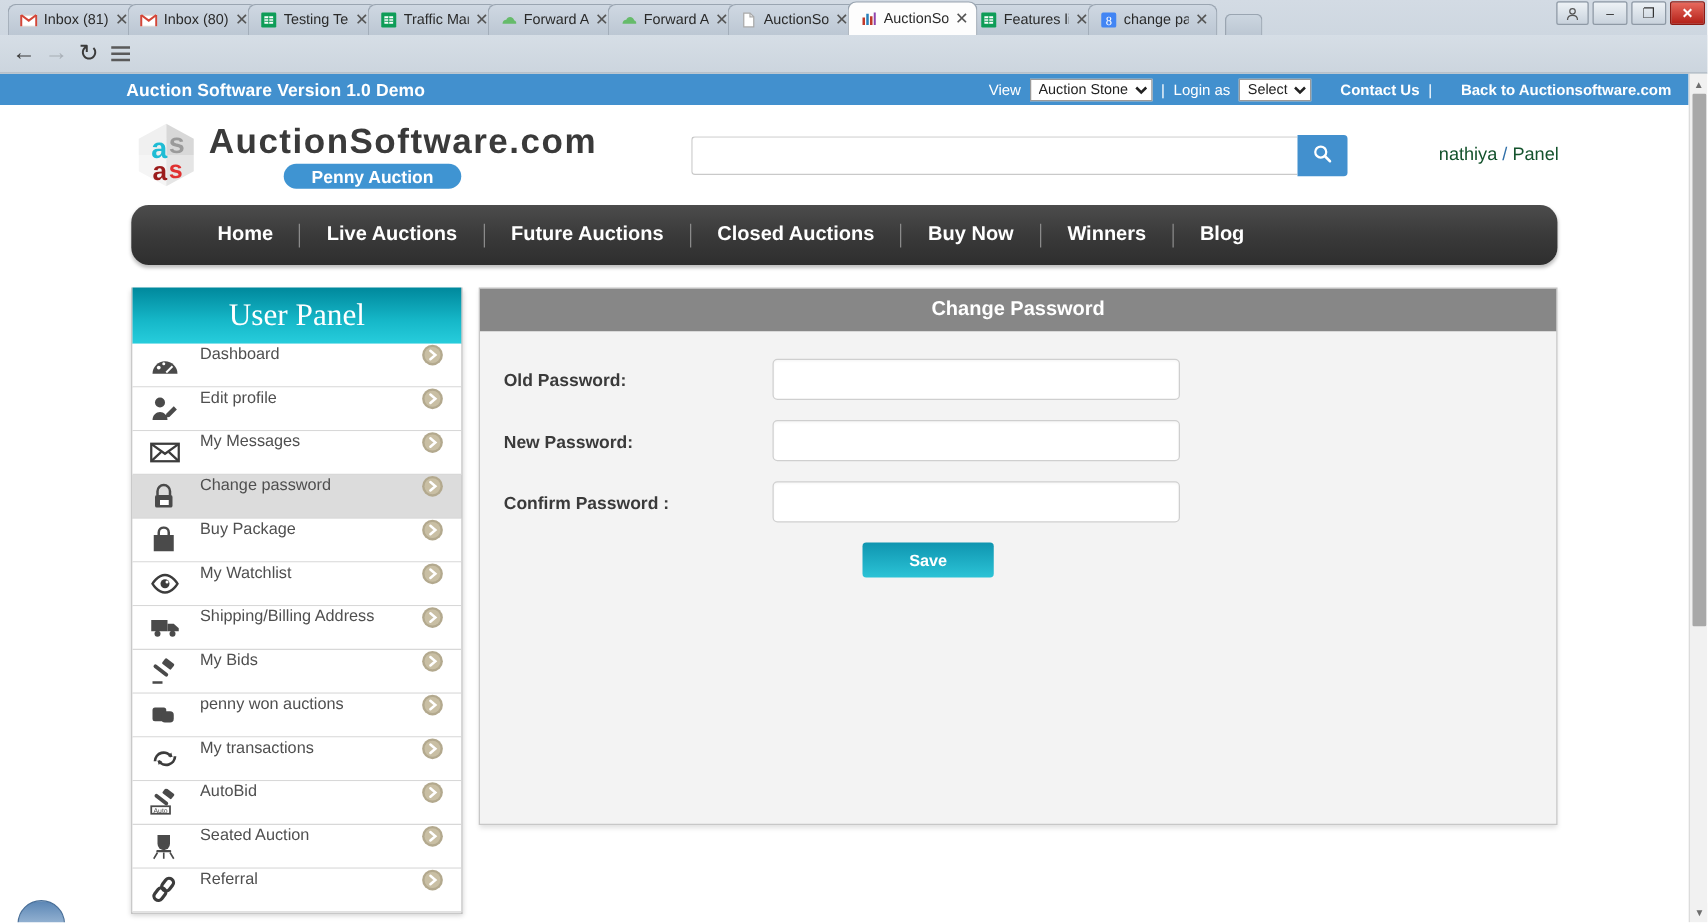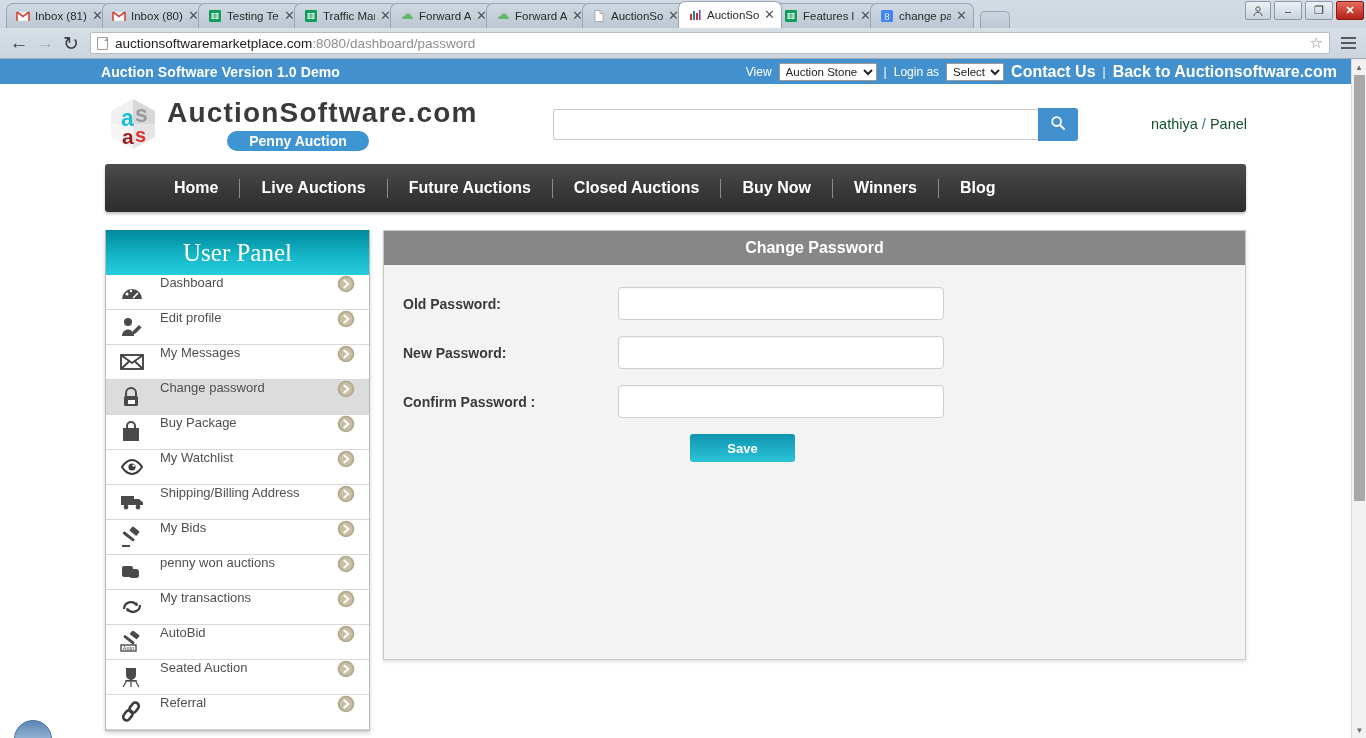--- a/index.html
+++ b/index.html
@@ -140,21 +140,21 @@
   .topbar .right {
     margin-left: auto; margin-right: 14px;
     display: flex; align-items: center; gap: 7px; font-size: 12px;
   }
   .topbar select {
     font-family: "Liberation Sans", sans-serif;
     font-size: 11.5px; height: 18px; padding: 0 2px;
     border: 1px solid #9a9a9a; background:#fff; color:#222;
   }
   .sep { color: #fff; }
-  .topbar a { color:#fff; text-decoration:none; font-weight:bold; font-size:16px;}
+  .topbar a { color:#fff; text-decoration:none; font-weight:bold; font-size:12px;margin-left:16px;}
 
   
   .header {
     height: 80px; background: #fff;
     display: flex; align-items: center; position: relative;
   }
   .logo-wrap { margin-left: 105px; display:flex; align-items:flex-start; }
   .logo-mark { width: 56px; height: 56px; position:relative; }
   .logo-text-wrap { margin-left: 6px; margin-top: 2px; }
   .logo-text {
@@ -187,21 +187,21 @@
     margin-left: auto; margin-right: 104px;
     font-size: 14.5px; color:#2f6fa8;
   }
   .userlinks a { color:#14532d; text-decoration:none; }
 
   
   .navwrap { padding: 0 105px 0 105px; }
   .nav {
     height: 48px;
     background: linear-gradient(to bottom,#4c4c4c 0%, #3a3a3a 50%, #2e2e2e 100%);
-    border-radius: 3px;
+    border-radius: 14px;
     display:flex; align-items:center;
     padding-left: 48px;
     box-shadow: 0 2px 3px rgba(0,0,0,.25);
   }
   .nav a {
     color:#fff; text-decoration:none;
     font-size: 16px; font-weight: bold;
     padding: 0 21px; white-space:nowrap;
   }
   .nav .vsep {
@@ -432,26 +432,20 @@
       <div class="wc">–</div>
       <div class="wc">❐</div>
       <div class="wc close">✕</div>
     </div>
   </div>
 
   <div class="toolbar">
     <div class="navbtn">←</div>
     <div class="navbtn disabled">→</div>
     <div class="navbtn">↻</div>
-    <div class="omnibox">
-      <span class="page-icon"></span>
-      <span class="url-main">auctionsoftwaremarketplace.com</span>
-        <span class="url-dim">:8080/dashboard/password</span>
-      <span class="star">☆</span>
-    </div>
     <div class="menu-btn">
         <i></i>
         <i></i>
         <i></i>
       </div>
   </div>
 </div>
 
 <div class="viewport">
   <div class="page">

